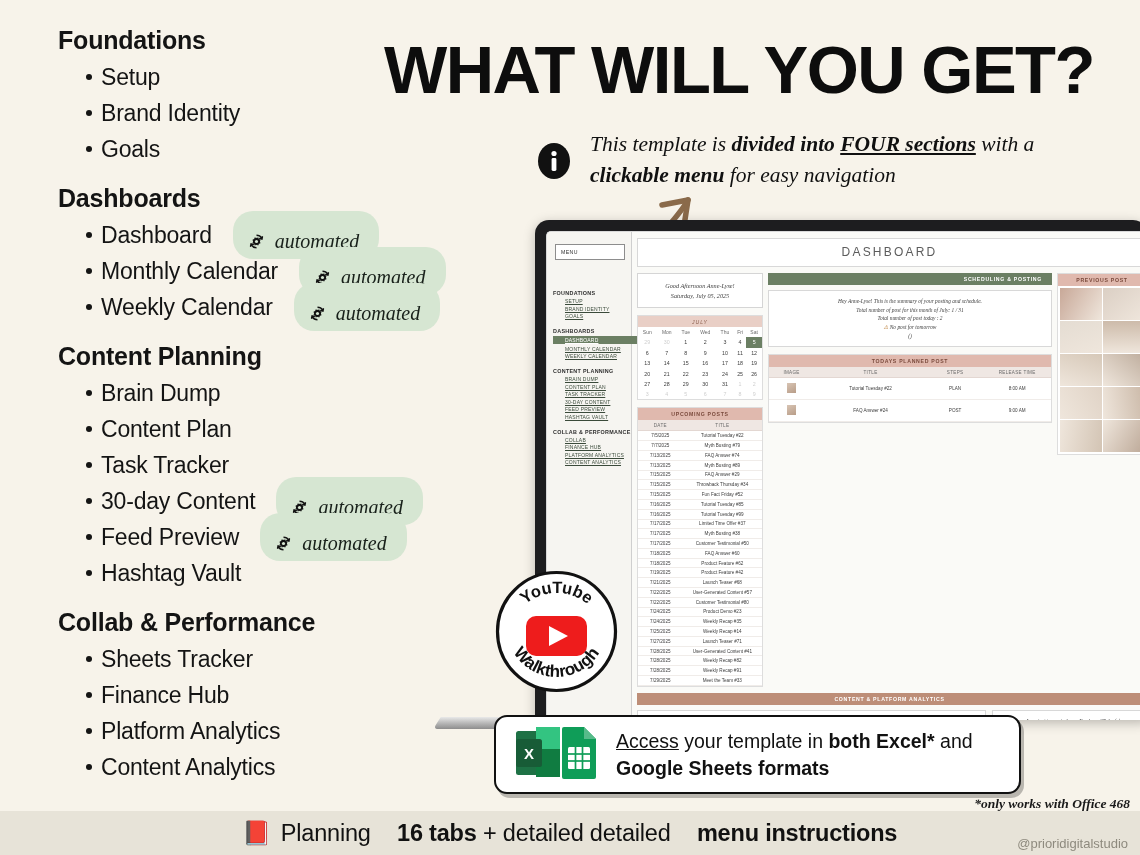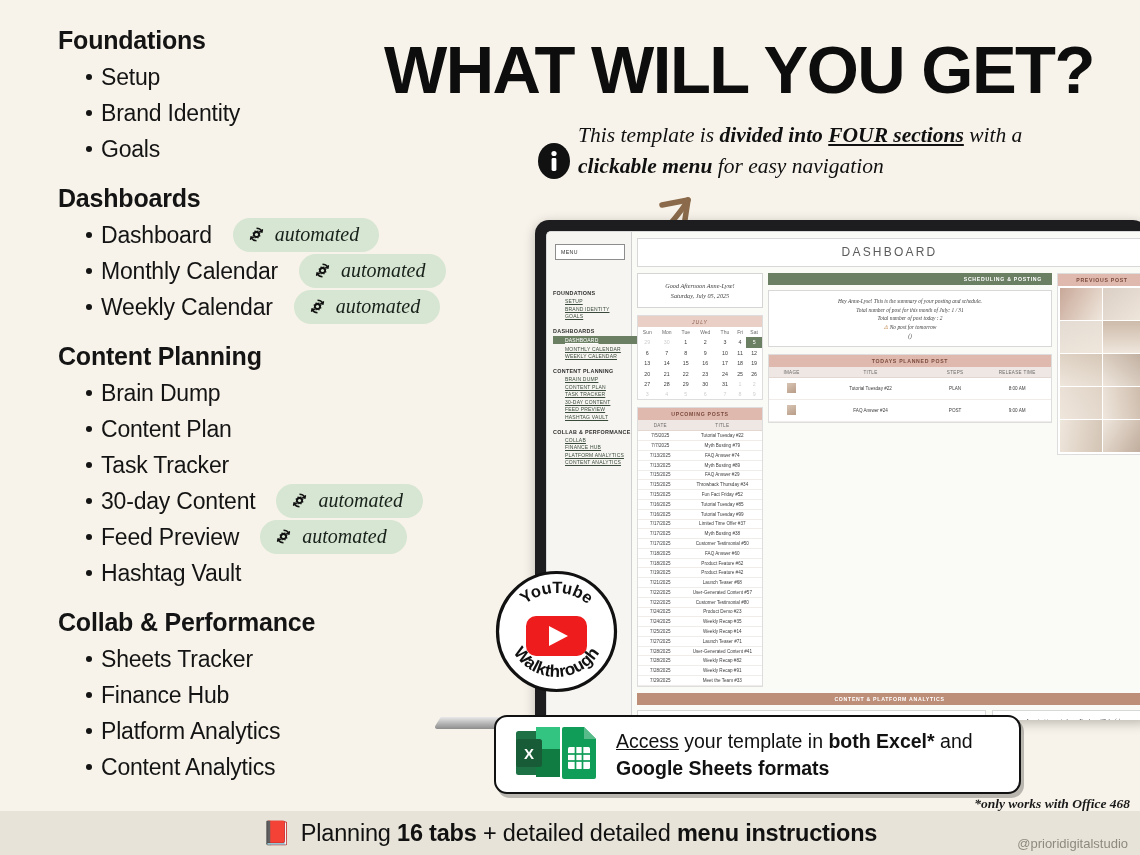--- a/index.html
+++ b/index.html
@@ -26,40 +26,40 @@
     width: 6px; height: 6px; border-radius: 50%;
     background: #141414; flex: none;
   }
   .bullet-row .txt {
     font-size: 23px; color: #141414; font-weight: 400;
     letter-spacing: -0.2px; white-space: nowrap;
   }
   .badge {
     display: inline-flex; align-items: center; gap: 9px;
     background: #d6e6d2; border-radius: 20px;
-    padding: 5px 20px 6px 14px; margin-left: 12px;
+    padding: 19px 20px 6px 14px; margin-left: 12px;
   }
   .badge .gear { width: 19px; height: 19px; flex: none; }
   .badge .btxt {
     font-size: 20px; font-style: italic; color: #18201a;
     font-family: "Liberation Serif", serif; font-weight: 400;
     white-space: nowrap;
   }
 
   
   .headline {
     position: absolute; left: 384px; top: 36px; width: 748px;
     font-size: 67px; font-weight: 700; color: #0d0d0d;
     letter-spacing: -1.5px; line-height: 1;
   }
 
   
   .info-note {
-    position: absolute; left: 534px; top: 120px; width: 600px;
-    display: flex; gap: 4px; align-items: flex-end;
+    position: absolute; left: 534px; top: 129px; width: 600px;
+    display: flex; gap: 16px; align-items: center;
   }
   .info-icon { flex: none; width: 40px; height: 40px; margin-top: 2px; }
   .info-text {
     font-family: "Liberation Serif", serif;
     font-style: italic; font-size: 21.5px; line-height: 1.42;
     color: #101010;
   }
   .info-text b { font-weight: 700; font-style: italic; }
   .info-text u { text-decoration: underline; }
 
@@ -190,21 +190,21 @@
     font-family: "Liberation Serif", serif; font-style: italic;
     font-size: 13.5px; font-weight: 700; color: #1a1a1a;
   }
 
   
   .footer {
     position: absolute; left: 0; bottom: 0; width: 1140px; height: 44px;
     background: #e7e3d8; display: flex; align-items: center; justify-content: center;
   }
   .footer-txt { font-size: 23.5px; color: #111; letter-spacing: -0.2px; display:flex; align-items:center; gap:9px;}
-  .footer-txt b { font-weight: 700; }
+  .footer-txt b { font-weight: 700; margin-left: 20px; }
   .handle {
     position: absolute; right: 12px; bottom: 4px;
     font-size: 13px; color: #8e8a7e;
   }
 </style>
 </head>
 <body>
 
 <div class="stage">
 

